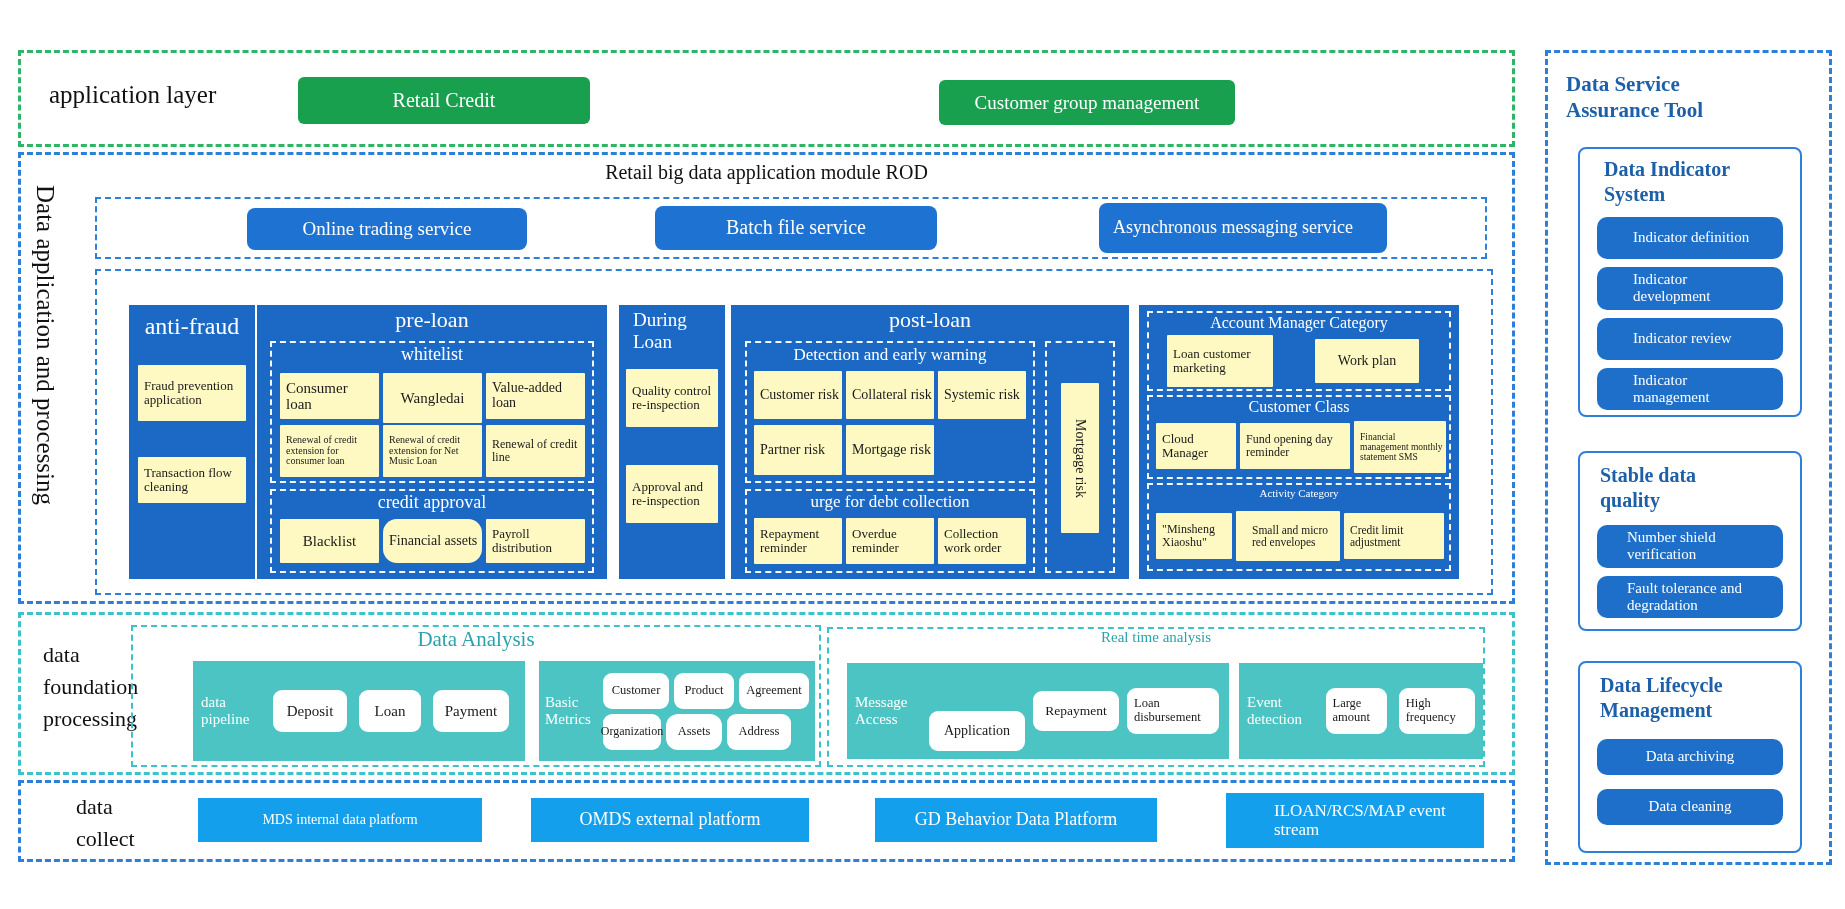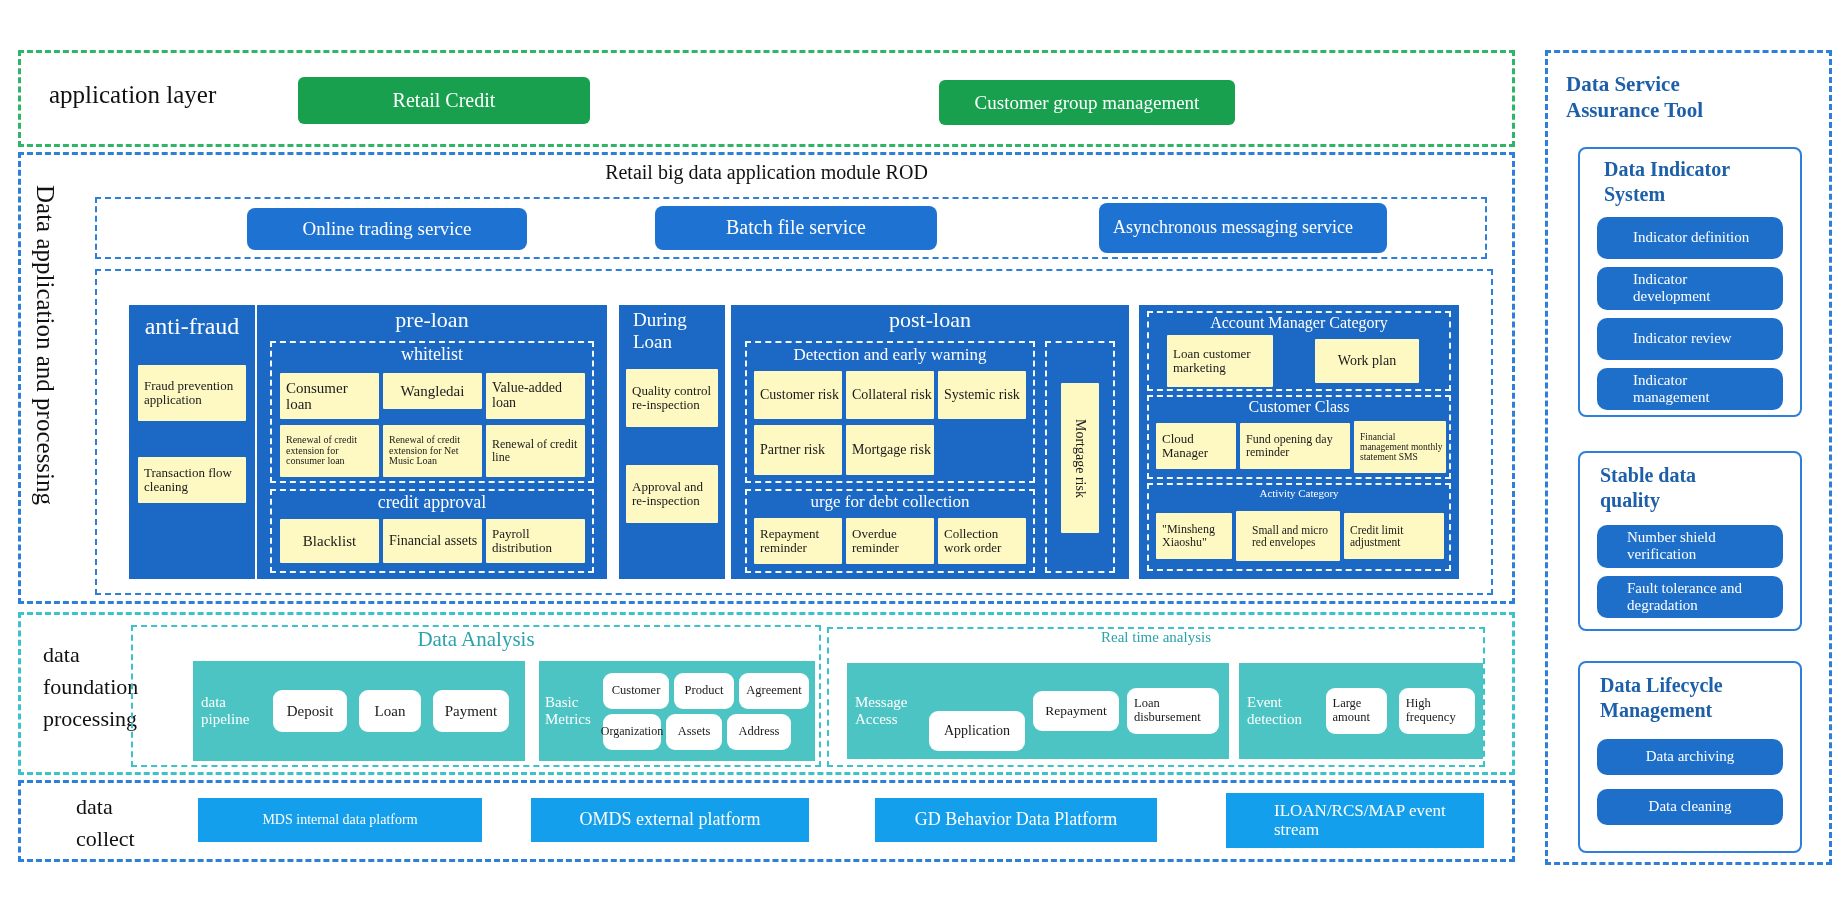--- a/index.html
+++ b/index.html
@@ -58,30 +58,30 @@
         <div class="panel-title" style="font-size:24px;margin-top:8px;">anti-fraud</div>
         <div class="abs wbox tl" style="left:9px;top:60px;width:108px;height:56px;font-size:13px;">Fraud prevention application</div>
         <div class="abs wbox tl" style="left:9px;top:152px;width:108px;height:46px;font-size:13px;">Transaction flow cleaning</div>
       </div>
 
       <div class="abs bluepanel" style="left:160px;top:34px;width:350px;height:274px;">
         <div class="panel-title" style="font-size:22px;margin-top:2px;">pre-loan</div>
         <div class="abs dash-white" style="left:13px;top:36px;width:324px;height:142px;">
           <div class="sublabel" style="font-size:18px;margin-top:1px;">whitelist</div>
           <div class="abs wbox tl" style="left:8px;top:30px;width:99px;height:46px;font-size:15px;">Consumer loan</div>
-          <div class="abs wbox" style="left:111px;top:30px;width:99px;height:36px;font-size:15px;">Wangledai</div>
+          <div class="abs wbox" style="left:111px;top:30px;width:99px;height:50px;font-size:15px;">Wangledai</div>
           <div class="abs wbox tl" style="left:214px;top:30px;width:99px;height:46px;font-size:14px;">Value-added loan</div>
           <div class="abs wbox tl" style="left:8px;top:82px;width:99px;height:52px;font-size:10px;">Renewal of credit extension for consumer loan</div>
           <div class="abs wbox tl" style="left:111px;top:82px;width:99px;height:52px;font-size:10px;">Renewal of credit extension for Net Music Loan</div>
           <div class="abs wbox tl" style="left:214px;top:82px;width:99px;height:52px;font-size:12px;">Renewal of credit line</div>
         </div>
         <div class="abs dash-white" style="left:13px;top:184px;width:324px;height:84px;">
           <div class="sublabel" style="font-size:18px;margin-top:1px;">credit approval</div>
           <div class="abs wbox" style="left:8px;top:28px;width:99px;height:44px;font-size:15px;">Blacklist</div>
-          <div class="abs wbox tl" style="left:111px;top:28px;width:99px;height:44px;font-size:14px;">Financial assets</div>
+          <div class="abs wbox tl" style="left:111px;top:28px;width:99px;height:44px;font-size:14px;border-radius:14px;">Financial assets</div>
           <div class="abs wbox tl" style="left:214px;top:28px;width:99px;height:44px;font-size:13px;">Payroll distribution</div>
         </div>
       </div>
 
       <div class="abs bluepanel" style="left:522px;top:34px;width:106px;height:274px;">
         <div class="panel-title" style="font-size:19px;margin:4px 14px 0;text-align:left;line-height:1.15;">During Loan</div>
         <div class="abs wbox tl" style="left:7px;top:64px;width:92px;height:58px;font-size:13px;">Quality control re-inspection</div>
         <div class="abs wbox tl" style="left:7px;top:160px;width:92px;height:58px;font-size:13px;">Approval and re-inspection</div>
       </div>
 
@@ -144,21 +144,21 @@
       <div class="abs tealpanel" style="left:406px;top:34px;width:276px;height:100px;padding:0 6px;gap:6px;">
         <div style="font-size:15px;width:54px;line-height:1.15;">Basic Metrics</div>
         <div style="display:flex;flex-direction:column;gap:5px;">
           <div style="display:flex;gap:5px;">
             <div class="tbtn" style="width:66px;height:36px;font-size:12.5px;">Customer</div>
             <div class="tbtn" style="width:60px;height:36px;font-size:12.5px;">Product</div>
             <div class="tbtn" style="width:70px;height:36px;font-size:12.5px;">Agreement</div>
           </div>
           <div style="display:flex;gap:5px;">
             <div class="tbtn" style="width:58px;height:36px;font-size:12px;">Organization</div>
-            <div class="tbtn" style="width:56px;height:36px;font-size:12.5px;">Assets</div>
+            <div class="tbtn" style="width:56px;height:36px;font-size:12.5px;border-radius:12px;">Assets</div>
             <div class="tbtn" style="width:64px;height:36px;font-size:12.5px;">Address</div>
           </div>
         </div>
       </div>
     </div>
 
     <div class="abs dash-teal" style="left:806px;top:12px;width:658px;height:140px;">
       <div class="tealtitle" style="font-size:15px;margin-top:0;">Real time analysis</div>
       <div class="abs tealpanel" style="left:18px;top:34px;width:382px;height:96px;padding:0 8px;gap:8px;">
         <div style="font-size:15px;width:66px;line-height:1.15;">Message Access</div>

